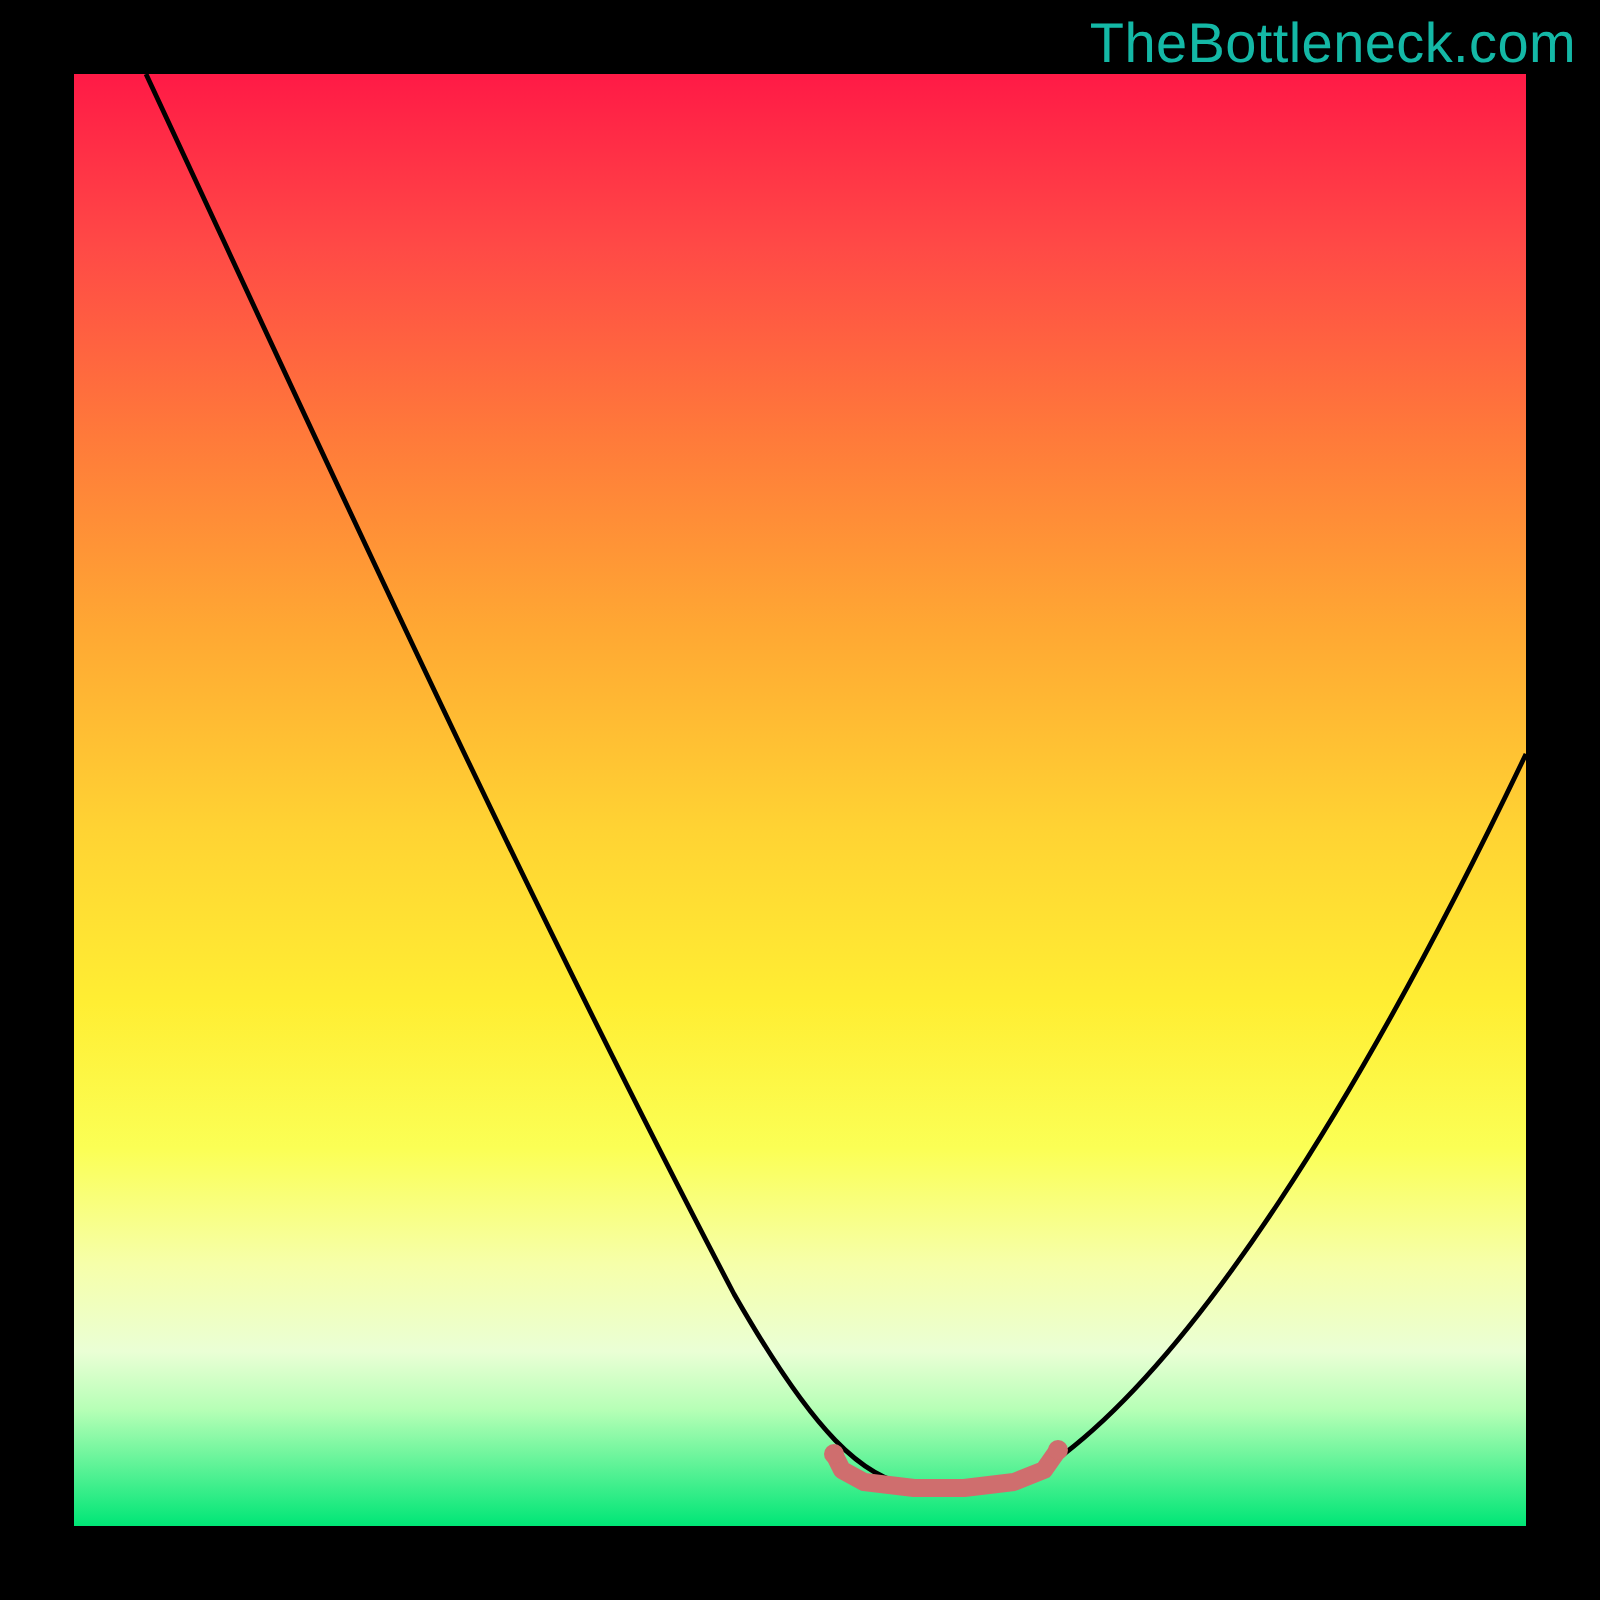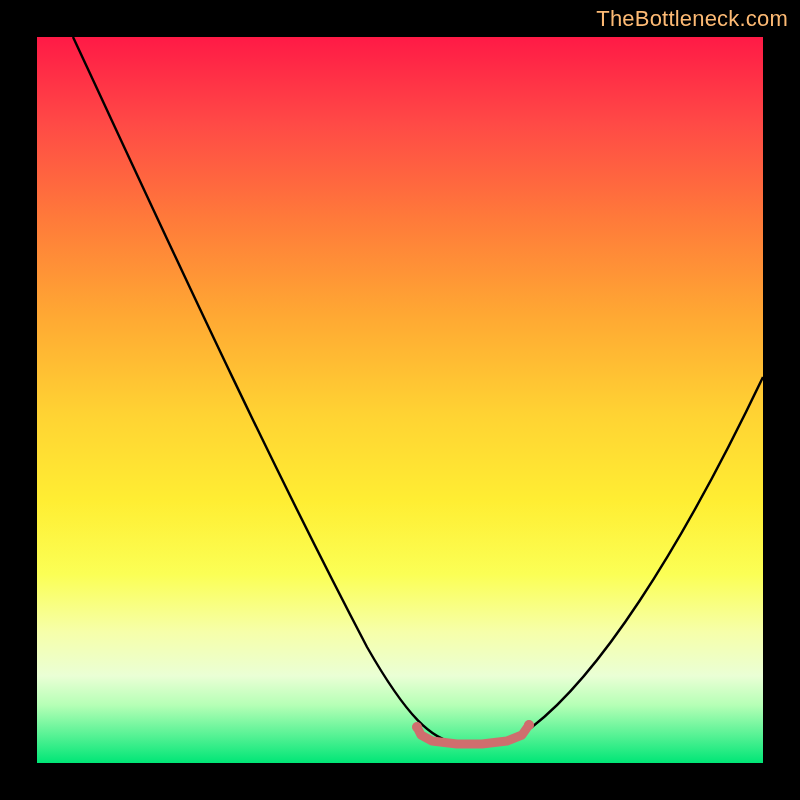--- a/index.html
+++ b/index.html
@@ -35,22 +35,22 @@
       #fbff55 74%,
       #f6ffaa 82%,
       #eaffd5 88%,
       #b6ffb6 92%,
       #00e676 100%);
   }
   .watermark {
     position: absolute;
     top: 6px;
     right: 12px;
-    color: #fdba74;
-    font-size: 22px;
+    color: #14b8a6;
+    font-size: 28px;
     font-weight: 500;
     letter-spacing: 0.2px;
   }
   svg.curve {
     position: absolute;
     left: 0;
     top: 0;
     width: 726px;
     height: 726px;
     overflow: visible;

